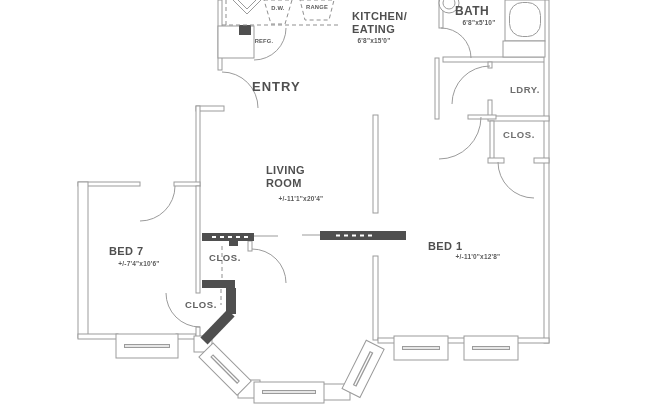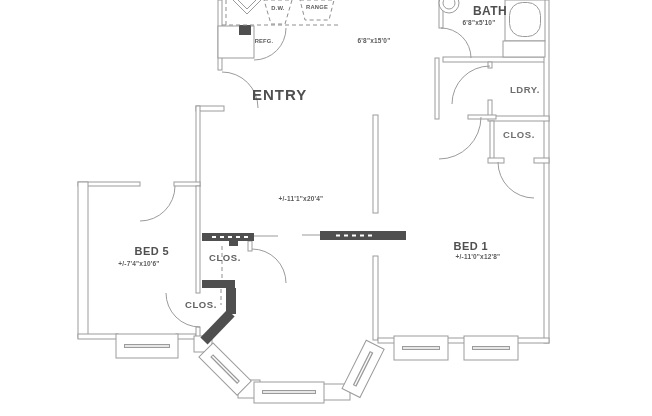--- a/index.html
+++ b/index.html
@@ -4,21 +4,21 @@
 <style>
   html,body{margin:0;padding:0;background:#fff;}
   #stage{
     position:relative;width:652px;height:416px;background:#fff;overflow:hidden;
     font-family:"Liberation Sans", sans-serif;
   }
   #plan-svg{position:absolute;left:0;top:0;}
   .lbl{position:absolute;color:#4f4f4f;font-weight:bold;letter-spacing:.4px;
        white-space:pre-line;line-height:1.15;}
   .room{font-size:11px;}
-  .room-c{text-align:right;}
+  .room-c{text-align:left;}
   .dims{font-size:6.5px;font-weight:bold;letter-spacing:.2px;color:#5a5a5a;text-align:center;}
   .small-room{font-size:9.5px;font-weight:600;color:#6e6e6e;text-align:center;letter-spacing:.6px;}
   .appl{font-size:5.8px;font-weight:bold;color:#5a5a5a;text-align:center;letter-spacing:.2px;}
   
   .wall{fill:#ffffff;stroke:#9b9b9b;stroke-width:1;}
   .dark{fill:#4f4f4f;stroke:none;}
   .arc{fill:none;stroke:#9b9b9b;stroke-width:1;}
   .thin{stroke:#9b9b9b;stroke-width:1;fill:none;}
   .dash{stroke:#8f8f8f;stroke-width:1;fill:none;stroke-dasharray:4 3;}
   .glaze{stroke:#9b9b9b;stroke-width:4;}
@@ -139,37 +139,41 @@
 
     <g>
       <rect class="fixture" x="505" y="0" width="40" height="41"></rect>
       <rect class="fixture" x="509.5" y="2.5" width="31" height="34" rx="13" ry="13"></rect>
       <rect class="fixture" x="503" y="41" width="42" height="16"></rect>
       <circle class="fixture" cx="449" cy="3" r="10"></circle>
       <circle class="fixture" cx="449" cy="3" r="6"></circle>
     </g>
   </svg>
 
+  <div class="lbl room" style="left:352px;top:10px;width:90px;">KITCHEN/
+EATING</div>
   <div class="lbl dims" style="left:348px;top:37px;width:52px;">6'8"x15'0"</div>
 
   <div class="lbl room room-c" style="left:455px;top:5px;width:52px;font-size:12px;">BATH</div>
   <div class="lbl dims" style="left:453px;top:19px;width:52px;">6'8"x5'10"</div>
 
-  <div class="lbl room" style="left:252px;top:80px;font-size:15px;letter-spacing:1px;margin-top:6px;">ENTRY</div>
+  <div class="lbl room" style="left:252px;top:80px;font-size:13px;letter-spacing:1px;">ENTRY</div>
 
   <div class="lbl small-room" style="left:494px;top:85px;width:46px;text-align:right;">LDRY.</div>
 
   <div class="lbl small-room" style="left:496px;top:130px;width:46px;">CLOS.</div>
 
+  <div class="lbl room room-c" style="left:266px;top:164px;width:70px;">LIVING
+ROOM</div>
   <div class="lbl dims" style="left:254px;top:195px;width:94px;">+/-11'1"x20'4"</div>
 
   <div class="lbl room room-c" style="left:428px;top:240px;width:60px;">BED 1</div>
   <div class="lbl dims" style="left:442px;top:253px;width:72px;">+/-11'0"x12'8"</div>
 
-  <div class="lbl room room-c" style="left:109px;top:245px;width:60px;">BED 5</div>
+  <div class="lbl room room-c" style="left:109px;top:245px;width:60px;">BED 7</div>
   <div class="lbl dims" style="left:103px;top:260px;width:72px;">+/-7'4"x10'6"</div>
 
   <div class="lbl small-room" style="left:202px;top:253px;width:46px;color:#5f5f5f;">CLOS.</div>
 
   <div class="lbl small-room" style="left:178px;top:300px;width:46px;color:#5f5f5f;">CLOS.</div>
 
   <div class="lbl appl" style="left:265px;top:5px;width:26px;">D.W.</div>
   <div class="lbl appl" style="left:301px;top:4px;width:32px;">RANGE</div>
   <div class="lbl appl" style="left:250px;top:38px;width:28px;">REFG.</div>
 

